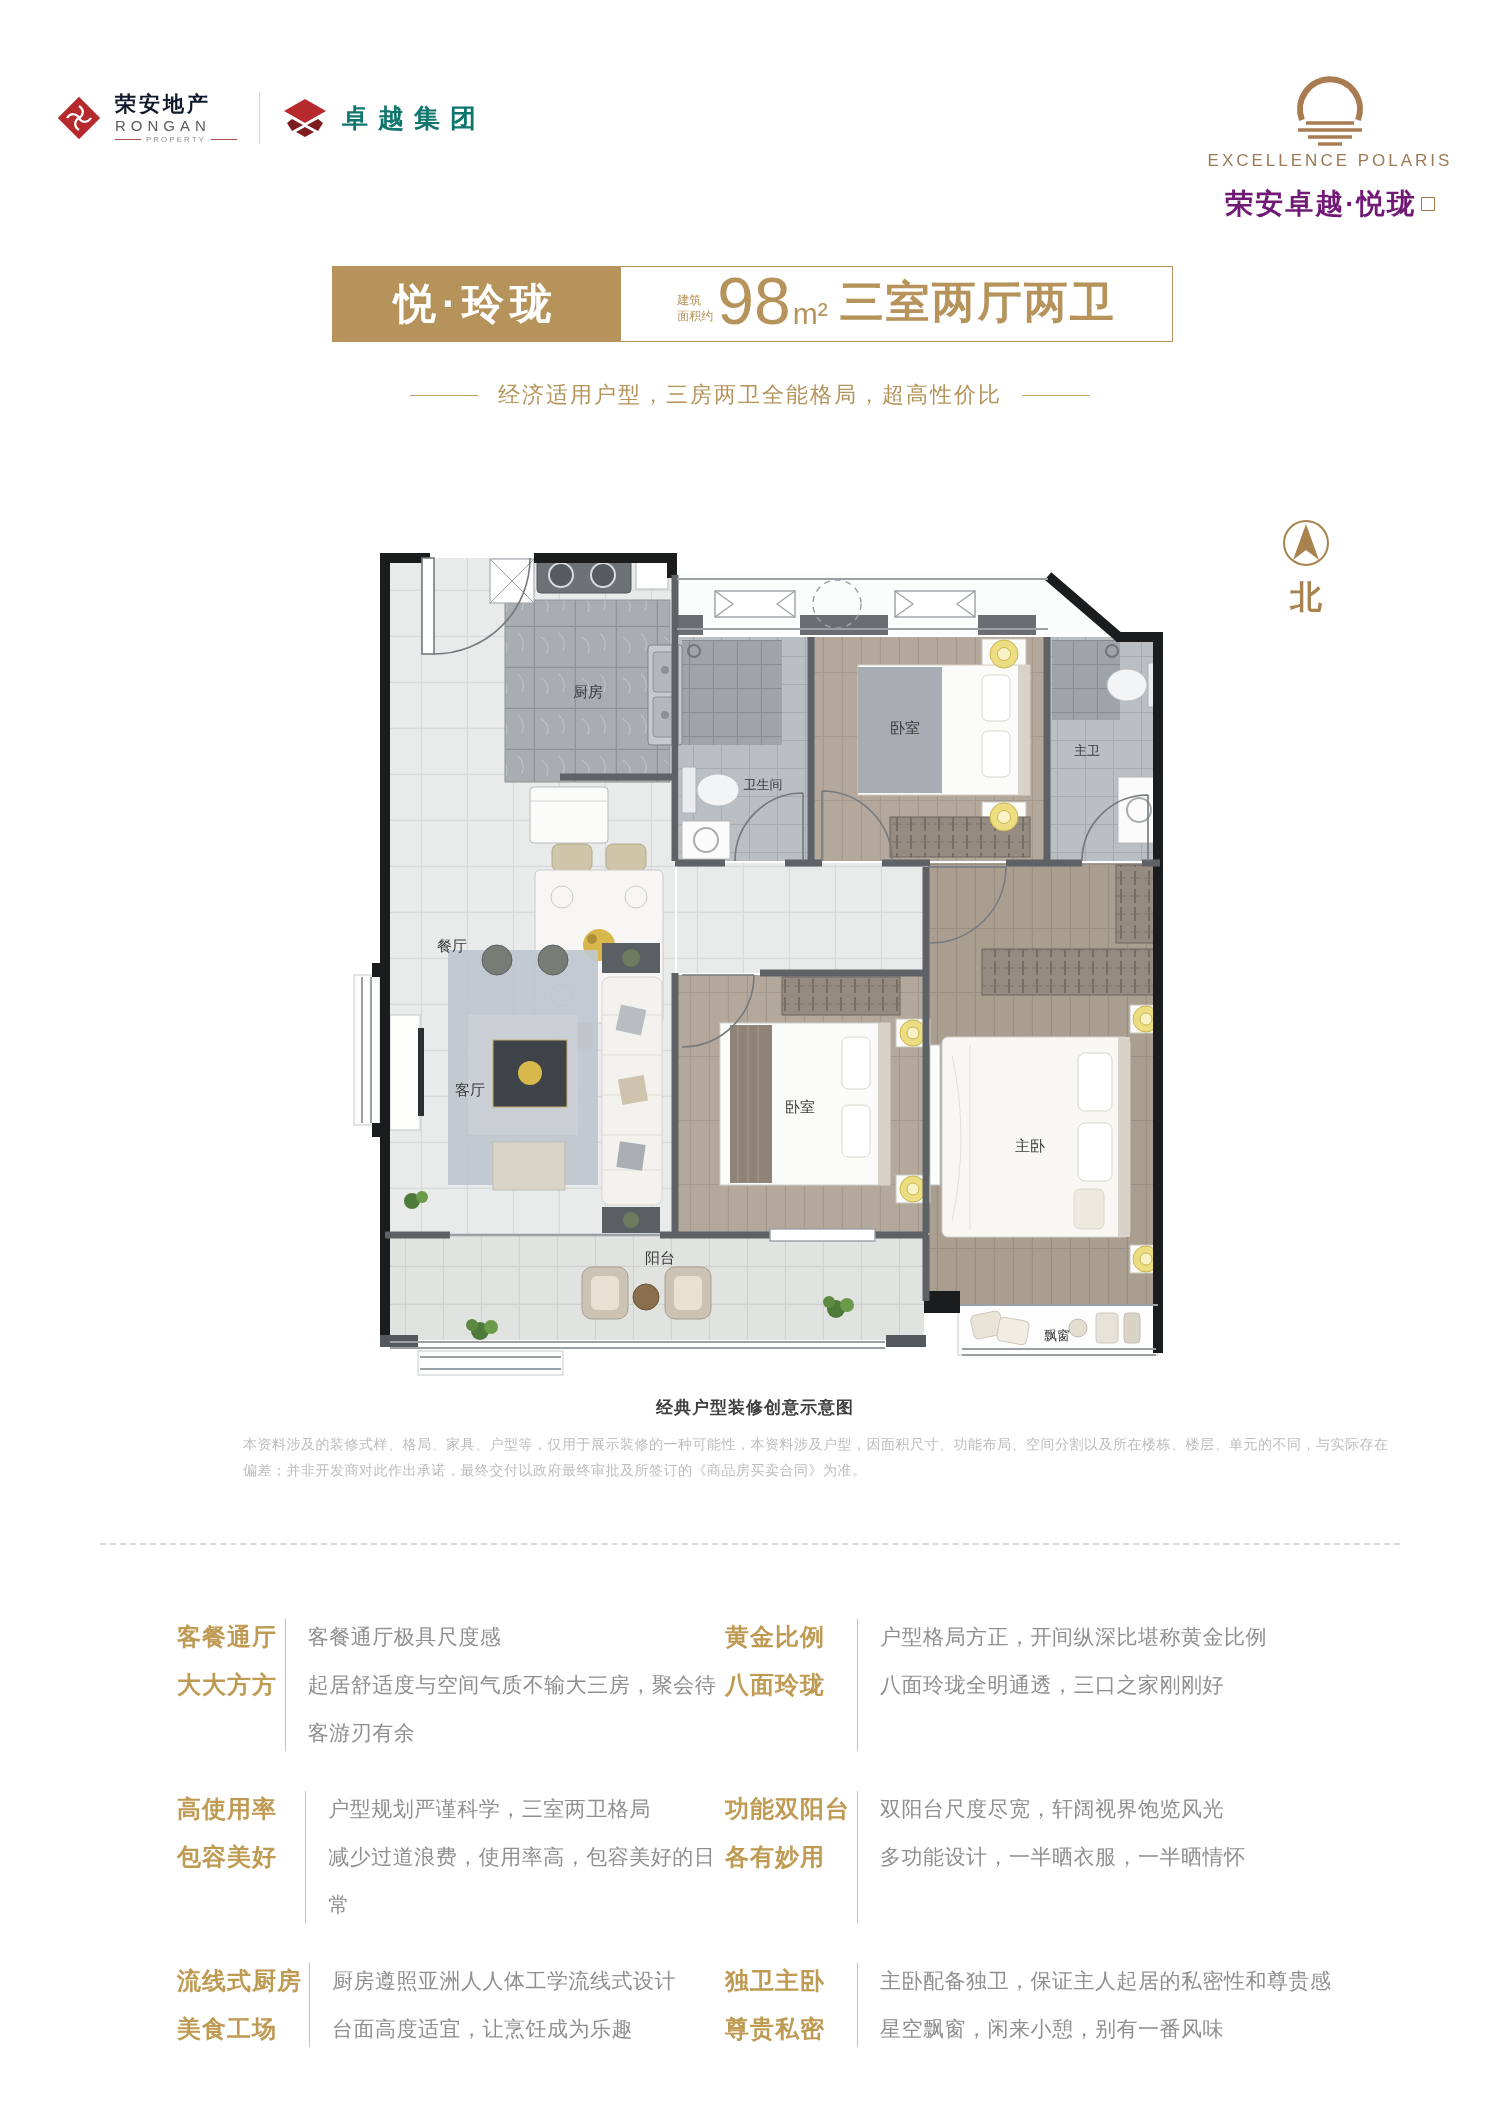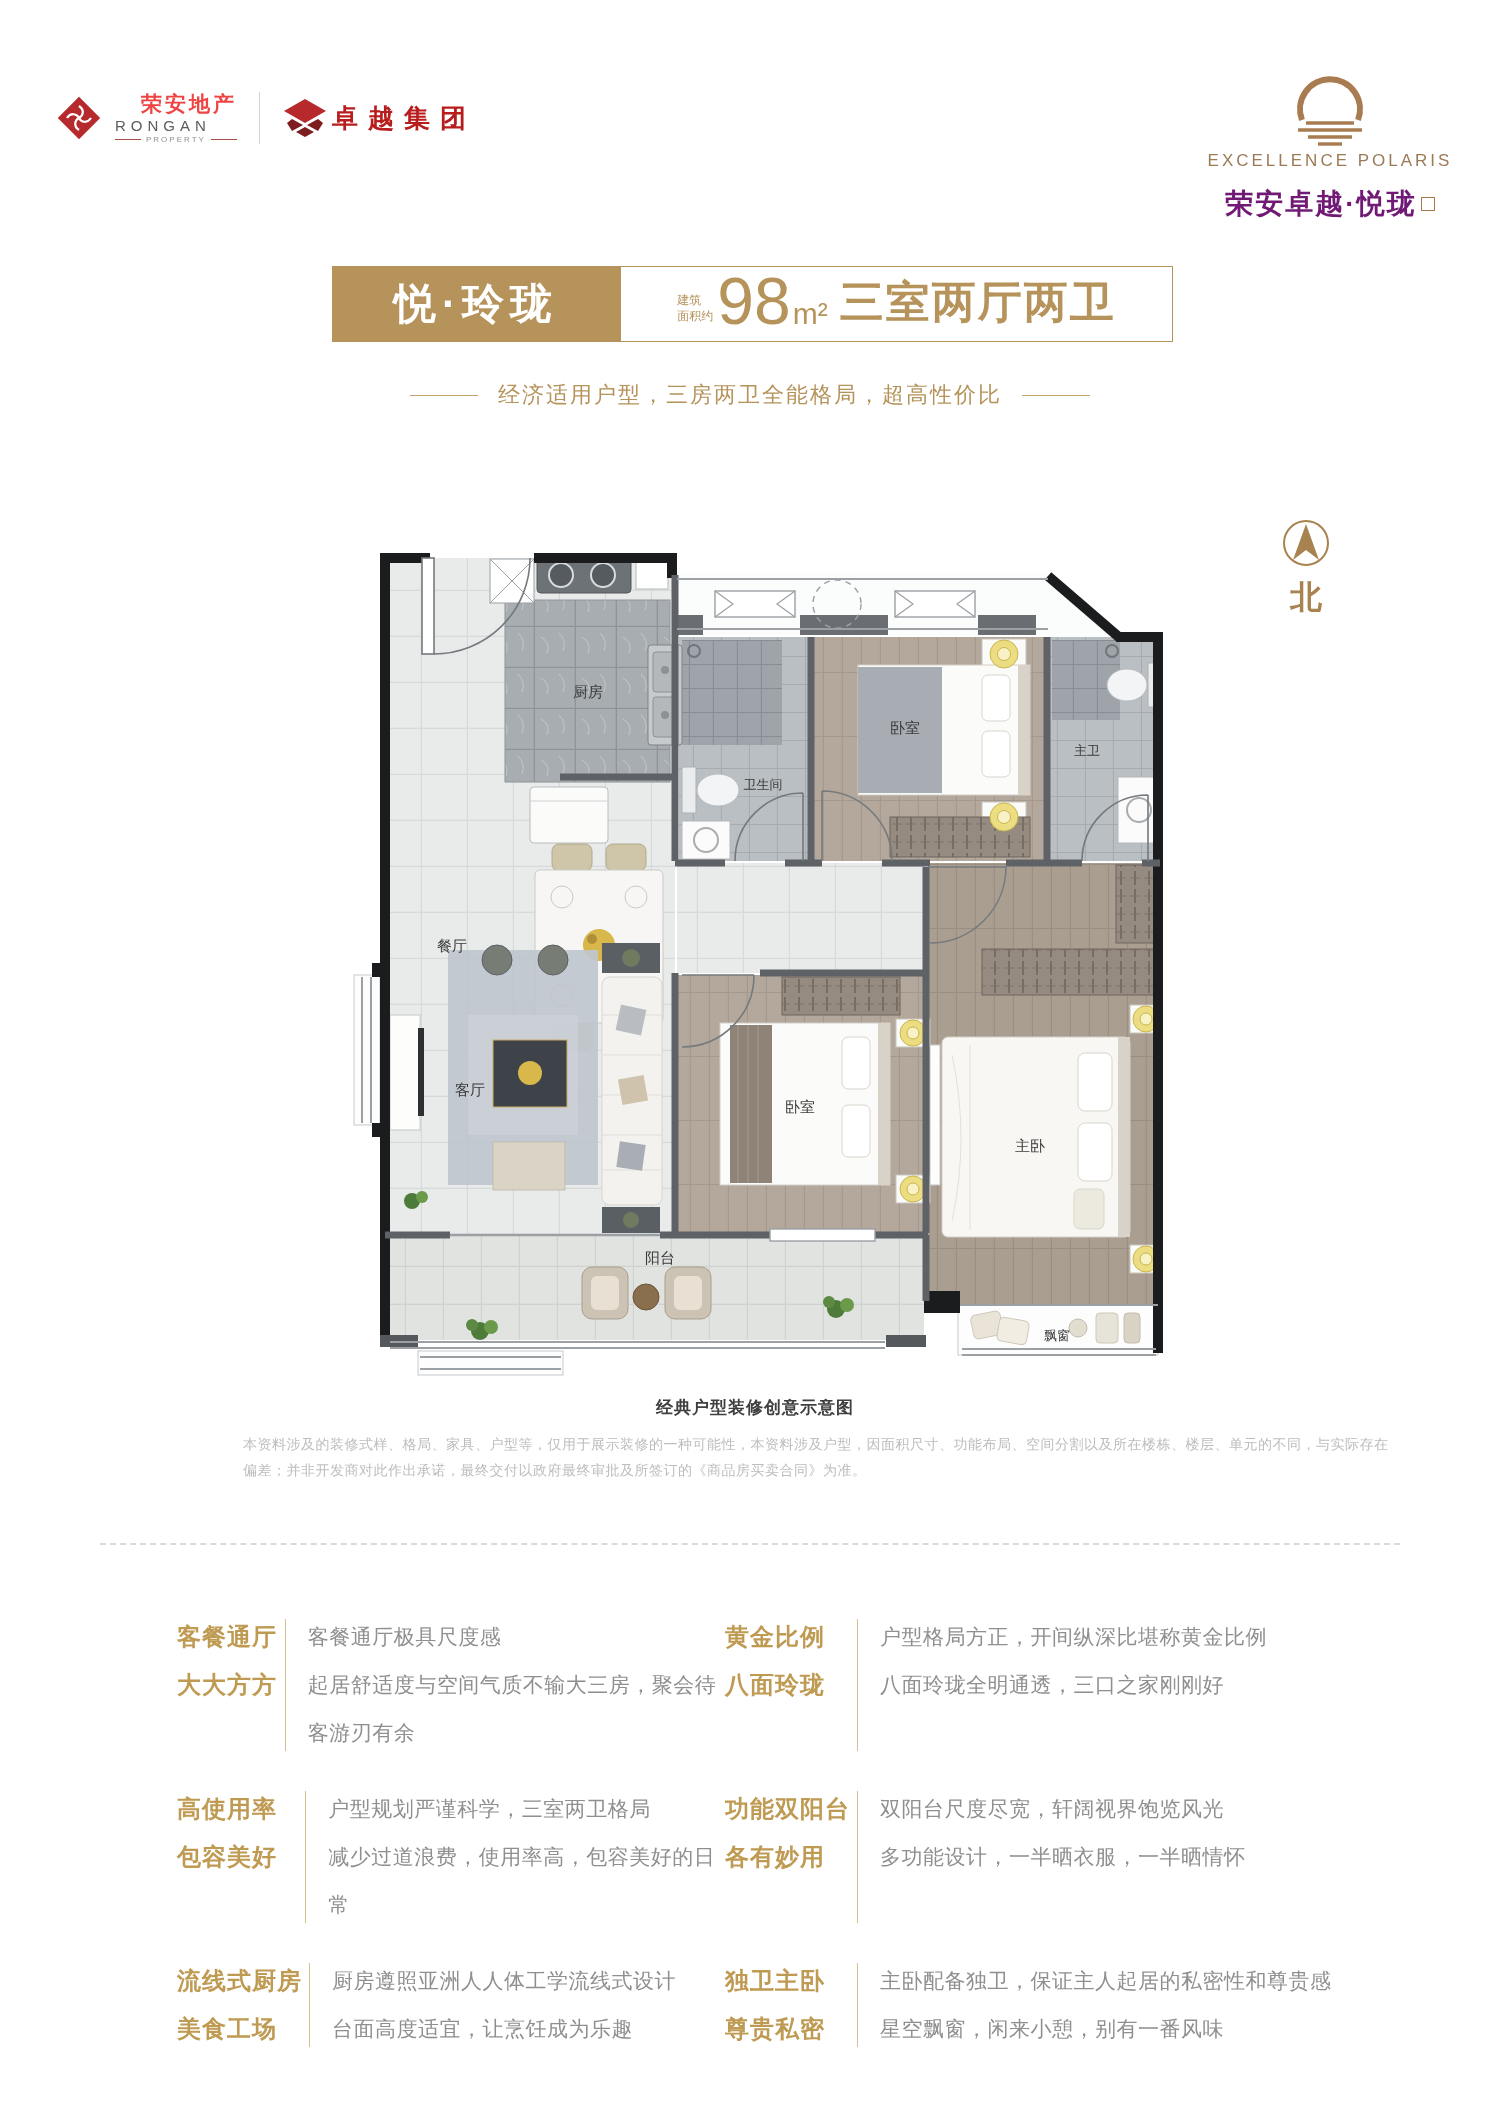--- a/index.html
+++ b/index.html
@@ -2,27 +2,27 @@
 <html><head>
 <meta charset="utf-8">
 <style>
   html,body{margin:0;padding:0;background:#fff;}
   .page{position:relative;width:1500px;height:2121px;background:#ffffff;overflow:hidden;
         font-family:"Liberation Sans","DejaVu Sans",sans-serif;}
 
   
   .logo-left{position:absolute;left:55px;top:92px;display:flex;align-items:center;}
   .rongan-text{margin-left:12px;display:flex;flex-direction:column;line-height:1;}
-  .rongan-cn{font-size:21px;font-weight:bold;color:#ef4444;letter-spacing:3px;text-align:right;}
+  .rongan-cn{font-size:21px;font-weight:bold;color:#0f172a;letter-spacing:3px;}
   .rongan-en{font-size:15px;color:#5a5b5d;letter-spacing:5px;margin-top:4px;}
   .rongan-sub{display:flex;align-items:center;margin-top:3px;}
   .rongan-sub .dash{width:26px;height:1px;background:#a94a44;}
   .rongan-sub .txt{font-size:8px;color:#8f9092;letter-spacing:2px;margin:0 5px;}
   .logo-sep{width:1px;height:52px;background:#d3d3d3;margin:0 22px;}
-  .zy-text{font-size:26px;font-weight:600;color:#b91c1c;letter-spacing:10px;margin-left:4px;}
+  .zy-text{font-size:26px;font-weight:600;color:#0f766e;letter-spacing:10px;margin-left:14px;}
 
   .logo-right{position:absolute;left:1180px;top:72px;width:300px;display:flex;flex-direction:column;align-items:center;}
   .polaris-en{font-size:17px;letter-spacing:3px;color:#9b7b57;margin-top:3px;white-space:nowrap;}
   .polaris-cn{display:flex;align-items:flex-start;margin-top:14px;}
   .polaris-cn .cn{font-size:28px;color:#701a75;letter-spacing:2px;font-weight:600;white-space:nowrap;}
   .seal{width:12px;height:12px;border:1px solid #a9794a;margin-left:4px;margin-top:12px;}
 
   
   .banner{position:absolute;left:332px;top:266px;width:841px;height:76px;display:flex;}
   .banner-gold{width:288px;background:#b5935a;color:#fff;display:flex;align-items:center;justify-content:center;

